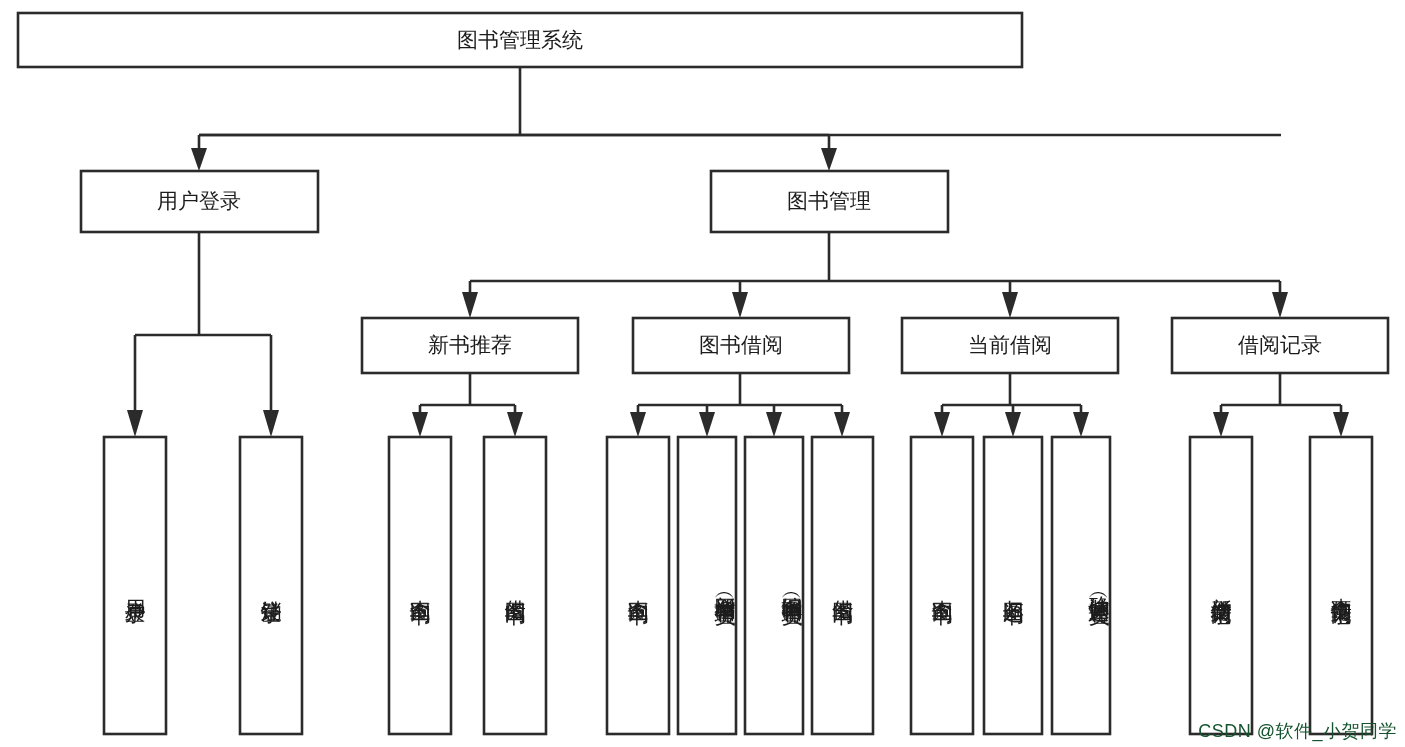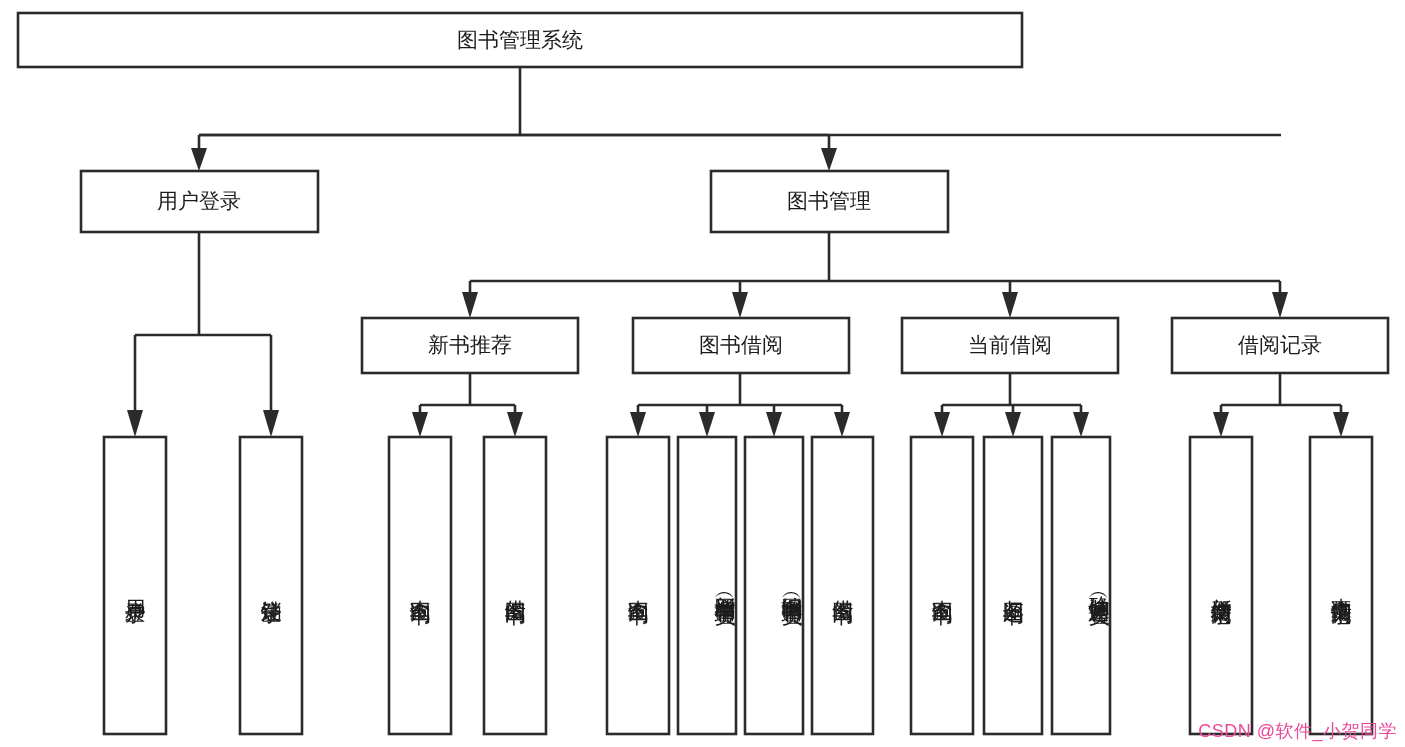--- a/index.html
+++ b/index.html
@@ -63,21 +63,21 @@
     align-items: center;
     justify-content: center;
     pointer-events: none;
   }
   .watermark {
     position: absolute;
     right: 8px;
     bottom: 4px;
     font-family: "Liberation Sans", "DejaVu Sans", sans-serif;
     font-size: 18px;
-    color: #ec4899;
+    color: #14532d;
     letter-spacing: 0.5px;
     white-space: nowrap;
   }
 </style>
 </head>
 <body>
 
 <div id="diagram-root">
 
   <svg class="flow" viewBox="0 0 1405 747">

